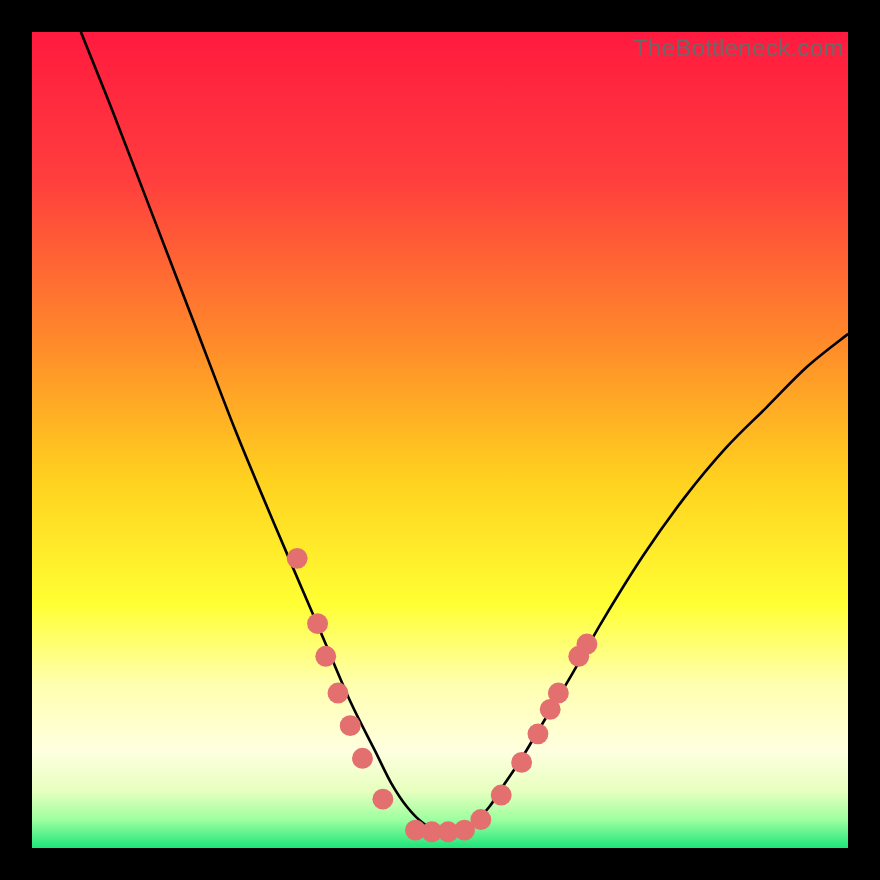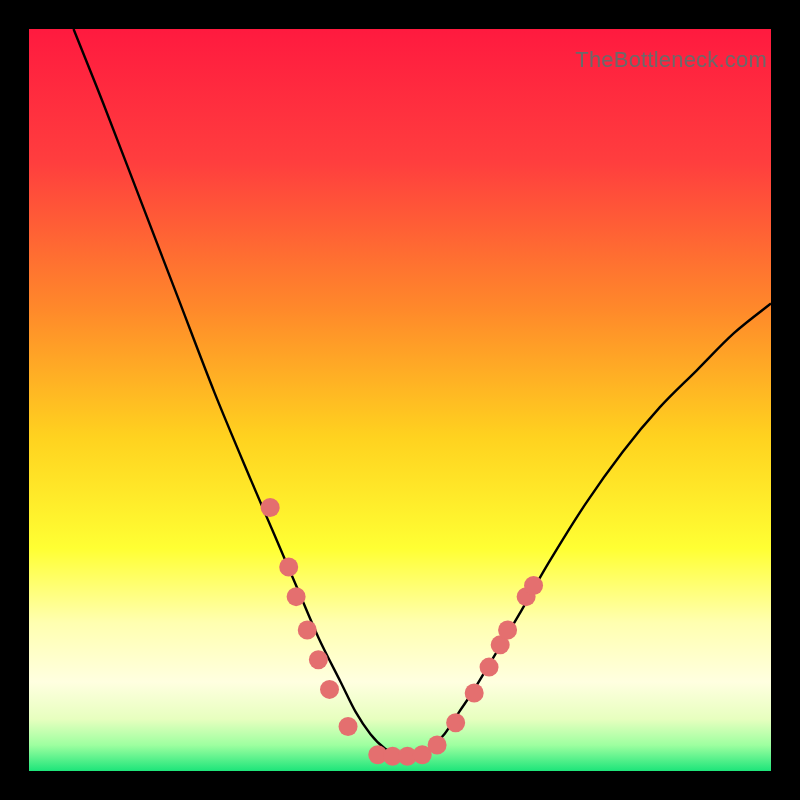--- a/index.html
+++ b/index.html
@@ -35,21 +35,21 @@
     height: 742px;
   }
   .watermark {
     position: absolute;
     top: 29px;
     right: 29px;
     color: #6a6a6a;
     font-size: 22px;
     font-weight: 500;
     letter-spacing: 0.2px;
-    padding: 18px 4px 0 0;
+    padding: 2px 4px 0 0;
   }
   svg.curve {
     position: absolute;
     left: 0;
     top: 0;
     width: 742px;
     height: 742px;
   }
 </style>
 </head>

